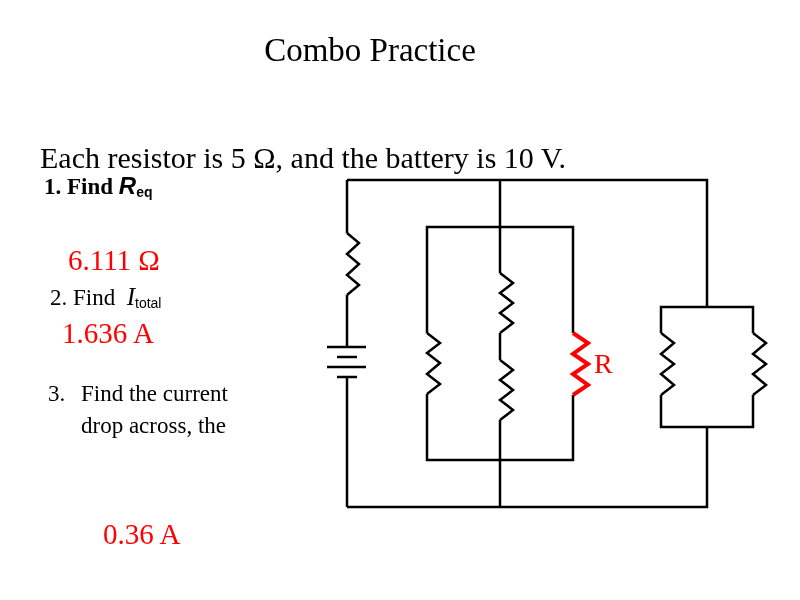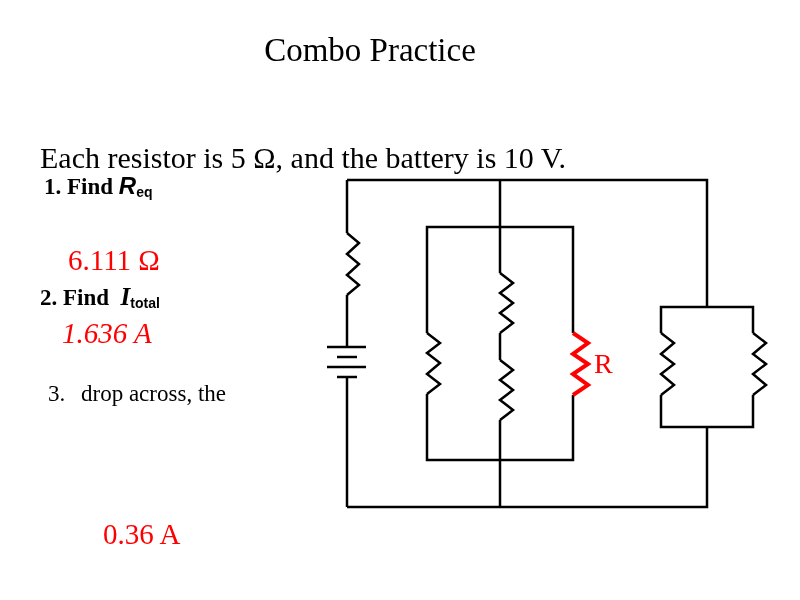--- a/index.html
+++ b/index.html
@@ -11,22 +11,22 @@
     .abs { position: absolute; white-space: nowrap; }
     #title { left: 0; width: 740px; top: 30px; text-align: center; font-size: 33px; line-height: 40px; }
     #subtitle { left: 40px; top: 107px; font-size: 30px; line-height: 38px; margin-top: 32px; }
     .q { font-size: 23px; line-height: 32px; }
     .ans { font-size: 29px; line-height: 36px; }
     .sans-i { font-family: "Liberation Sans", sans-serif; font-style: italic; font-size: 24px; }
     .serif-i { font-style: italic; font-size: 25px; }
     .sub { font-family: "Liberation Sans", sans-serif; font-size: 14px; vertical-align: -3px; }
     #q1 { left: 44px; top: 170px; font-weight: bold; }
     #a1 { left: 68px; top: 228px; margin-top: 14px; }
-    #q2 { left: 40px; top: 281px; font-weight: bold; }
-    #a2 { left: 62px; top: 315px; font-style: italic; }
+    #q2 { left: 50px; top: 281px; }
+    #a2 { left: 62px; top: 315px; }
     #q3 { left: 48px; top: 378px; }
     #q3 .num { position: absolute; left: 0; top: 0; }
     #q3 .lines { position: absolute; left: 33px; top: 0; }
     #q3 .lines div { height: 32px; line-height: 32px; }
     #a3 { left: 75px; top: 516px; margin-left: 28px; }
     #circuit { position: absolute; left: 0; top: 0; }
     #r-label { left: 594px; top: 348px; font-size: 28px; line-height: 32px; }
   </style>
 </head>
 <body>
@@ -42,20 +42,21 @@
 
 <div id="q2" class="abs q">
   <span>2.</span>
   <span>Find </span>&nbsp;<span class="serif-i">I</span><span class="sub">total</span>
 </div>
 <div id="a2" class="abs ans" style="color:#ff0000">1.636 A</div>
 
 <div id="q3" class="abs q">
   <span class="num">3.</span>
   <div class="lines">
+    <div>Find the current</div>
     <div>drop across, the</div>
   </div>
 </div>
 <div id="a3" class="abs ans" style="color:#ff0000">0.36 A</div>
 
 <svg id="circuit" width="800" height="600">
   <g fill="none" stroke="#000" stroke-width="2.5" stroke-linejoin="miter">
 
     <polyline points="347,180 707,180 707,307"></polyline>
     <polyline points="347,507 707,507 707,427"></polyline>

